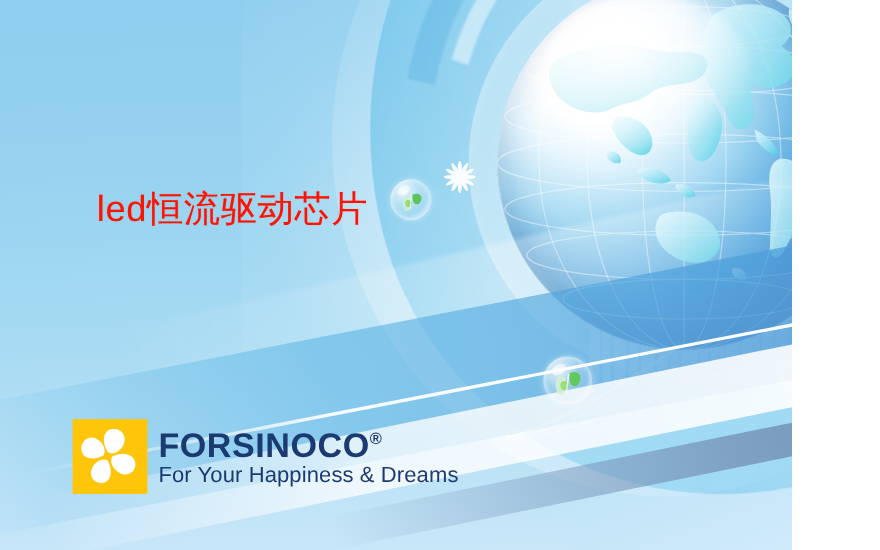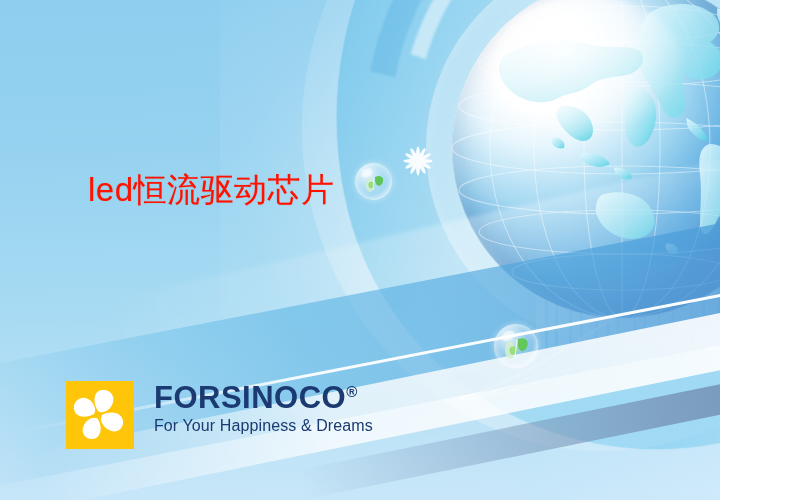--- a/index.html
+++ b/index.html
@@ -194,22 +194,21 @@
     white-space: nowrap;
     text-shadow: 0 0 1px rgba(255,40,0,0.35);
   }
   .headline .line2 { display: block; padding-left: 14px; }
 
   
   .logo {
     position: absolute;
     left: 66px; top: 381px;
     display: flex;
-    align-items: flex-start;
-    gap: 10px;
+    align-items: center;
   }
   .logo-mark {
     width: 68px; height: 68px;
     background: #ffc609;
     position: relative;
     flex: none;
   }
   .logo-mark svg { position: absolute; inset: 0; }
   .logo-text {
     margin-left: 10px;
@@ -225,21 +224,21 @@
     letter-spacing: 0.5px;
     white-space: nowrap;
   }
   .logo-name .reg {
     font-size: 15px;
     vertical-align: super;
     line-height: 1;
   }
   .logo-tagline {
     color: #1b3a71;
-    font-size: 16px;
+    font-size: 20px;
     line-height: 19px;
     letter-spacing: 0.1px;
     white-space: nowrap;
     margin-top: 1px;
   }
 </style>
 </head>
 <body>
 
 <div id="stage">

